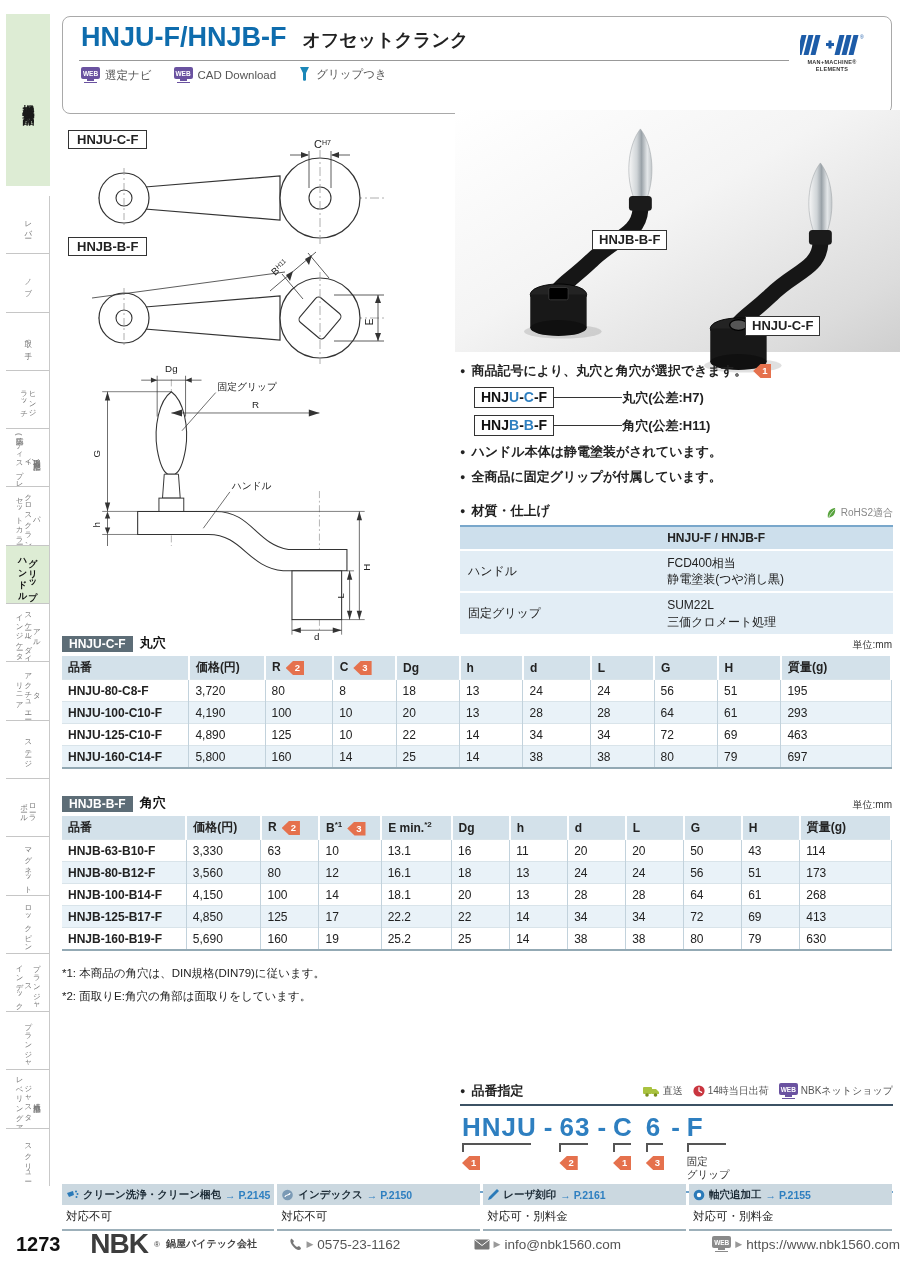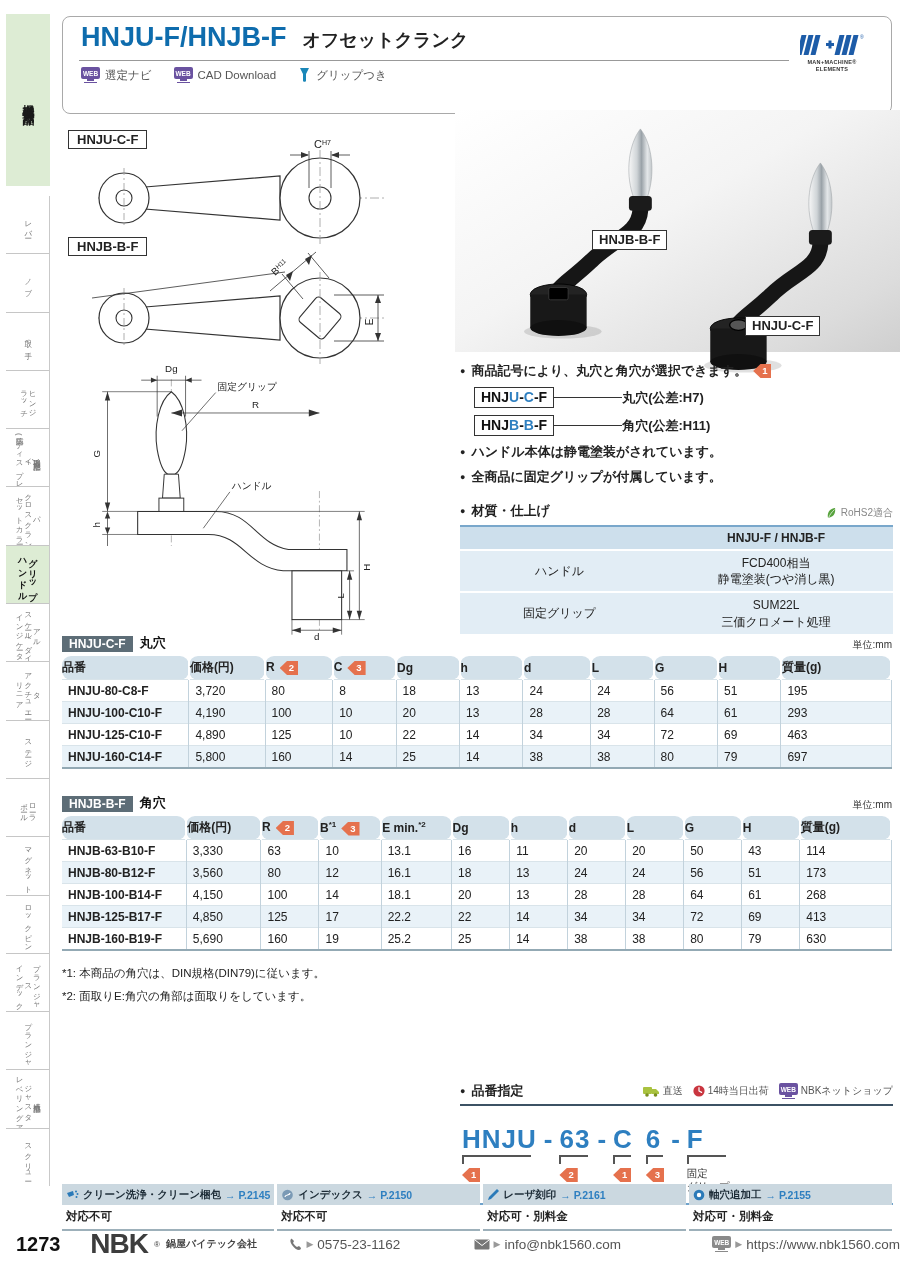--- a/index.html
+++ b/index.html
@@ -22,21 +22,21 @@
   .side-item.active { background:#ddecd4; }
   .side-item.active span { color:#111; font-weight:bold; font-size:9px; }
 
   
   .header-card { position:absolute; left:62px; top:16px; width:830px; height:98px;
     border:1px solid #a9a9a9; border-radius:8px; background:#fff; padding:0 16px; }
   .hc-row1 { font-size:12px; color:#888; padding:6px 0 4px 2px; border-bottom:1px solid #999; }
   .hc-row2 { display:flex; align-items:baseline; gap:16px; padding:5px 2px 4px 2px; border-bottom:1px solid #999; height:44px; }
   .hc-title { font-size:27px; font-weight:bold; color:#0e6cad; letter-spacing:0px; }
   .hc-title-jp { font-size:18px; font-weight:bold; color:#222; }
-  .hc-row3 { display:flex; align-items:flex-end; gap:22px; padding:6px 2px; }
+  .hc-row3 { display:flex; align-items:flex-start; gap:22px; padding:6px 2px; }
   .web-badge { display:flex; align-items:center; gap:5px; font-size:11.5px; color:#555; }
   .web-ic { display:inline-flex; flex-direction:column; align-items:center; }
   .web-ic .scr { width:19px; height:12px; background:#6a52a0; border-radius:2px; color:#fff;
     font-size:6.5px; font-weight:bold; display:flex; align-items:center; justify-content:center; }
   .web-ic .stand { width:7px; height:2px; background:#6a52a0; }
   .web-ic .base { width:13px; height:1.5px; background:#6a52a0; margin-top:0.5px; }
   .web-ic.gray .scr,.web-ic.gray .stand,.web-ic.gray .base { background:#8a8a8a; }
   .logo-box { position:absolute; right:16px; top:10px; width:86px; height:52px; background:#fff;
     display:flex; flex-direction:column; align-items:center; justify-content:center; }
   .logo-sub { font-size:5.5px; color:#333; font-weight:bold; letter-spacing:0.3px; line-height:1.25; text-align:center; }
@@ -61,63 +61,63 @@
   .code-box { border:1px solid #333; font-size:14px; font-weight:bold; padding:0 6px; line-height:19px; color:#111; }
   .code-box b { color:#2e7fc0; font-weight:bold; }
   .code-dash { width:68px; border-top:1px solid #333; margin:0 0px; }
   .code-desc { font-size:13px; font-weight:bold; color:#222; }
   .arrow-badge { display:inline-block; height:14px; line-height:14px; background:#e5714d; color:#fff;
     font-size:9.5px; font-weight:bold; padding:0 4px 0 9px;
     clip-path:polygon(0 50%,40% 0,100% 0,100% 100%,40% 100%); }
   .mat-head-row { display:flex; align-items:flex-end; justify-content:space-between; margin-top:16px; margin-bottom:5px; }
   .rohs { display:flex; align-items:center; gap:4px; font-size:10px; color:#888; }
   table.mat { width:100%; border-collapse:collapse; border-top:2px solid #79a7cb; border-bottom:2px solid #79a7cb; }
-  table.mat th, table.mat td { font-size:12px; text-align:center; padding:4px 8px; border-bottom:2px solid #fff; }
+  table.mat th, table.mat td { font-size:12px; text-align:left; padding:4px 8px; border-bottom:2px solid #fff; }
   table.mat .mh { background:#cddfec; font-weight:bold; }
   table.mat td { background:#e2edf5; white-space:pre-line; line-height:1.35; }
   table.mat td.lbl { width:46%; }
 
   
   .tbl-wrap { position:absolute; left:62px; width:830px; }
   .tbl-caption { display:flex; align-items:flex-end; gap:7px; margin-bottom:4px; }
   .tbl-tag { background:#5d6d77; color:#fff; font-size:12px; font-weight:bold; padding:1px 7px; }
   .tbl-sub { font-size:13px; font-weight:bold; color:#111; }
   .tbl-unit { margin-left:auto; font-size:10px; color:#333; }
   table.data { width:100%; border-collapse:collapse; table-layout:fixed; border-bottom:2px solid #93a9b4; }
   table.data th { background:#d3e1ea; font-size:12px; font-weight:bold; text-align:left;
-    padding:3px 0; border-right:2px solid #fff; white-space:nowrap;border-radius:9px; }
+    padding:3px 6px; border-right:2px solid #fff; white-space:nowrap; }
   table.data th sup { font-size:8px; }
   table.data th .arrow-badge { margin-left:5px; }
   table.data td { font-size:12px; padding:3.5px 6px; border-right:1px solid #c2d2dc; border-top:1px solid #d9e4ea; }
   table.data tr:nth-child(even) td { background:#e9f2f8; }
   table.data td:first-child { font-weight:bold; }
   .footnotes { position:absolute; left:62px; top:962px; font-size:11.5px; color:#222; line-height:2.0; }
 
   
   .part-spec { position:absolute; left:460px; top:1082px; width:433px; }
   .ps-head { display:flex; align-items:center; border-bottom:2px solid #3c5264; padding-bottom:4px; }
   .ps-title { display:flex; align-items:center; gap:6px; font-size:13px; font-weight:bold; }
   .ps-svcs { margin-left:auto; display:flex; align-items:center; gap:10px; font-size:10px; color:#555; }
   .ps-svc { display:flex; align-items:center; gap:3px; }
-  .ps-code { display:flex; align-items:flex-start; gap:7px; padding:20px 2px 10px 2px; border-bottom:2px solid #6fa3cc; }
+  .ps-code { display:flex; align-items:flex-start; gap:7px; padding:8px 2px 10px 2px; border-bottom:2px solid #6fa3cc; }
   .ps-seg { display:flex; flex-direction:column; }
   .ps-txt { font-size:26px; font-weight:bold; color:#2e7fc0; line-height:1; letter-spacing:1px; }
   .ps-sep { font-size:26px; font-weight:bold; color:#2e7fc0; line-height:1; }
   .ps-brk { height:9px; border-left:2px solid #555; border-top:2px solid #555; margin-top:3px; width:92%; }
   .ps-seg .arrow-badge { margin-top:4px; align-self:flex-start; }
   .ps-note { font-size:10.5px; color:#333; white-space:pre-line; line-height:1.25; margin-top:3px; }
 
   
   .svc-bar { position:absolute; left:62px; top:1184px; width:830px; display:grid;
     grid-template-columns:1fr 1fr 1fr 1fr; column-gap:3px; }
   .svc-col { border-bottom:2px solid #9db0ba; }
   .svc-head { background:#cbd8e0; height:21px; display:flex; align-items:center; gap:4px; padding:0 4px; }
   .svc-label { font-size:10.5px; font-weight:bold; color:#1c2b36; white-space:nowrap; }
   .svc-page { font-size:10.5px; font-weight:bold; color:#2e7fc0; white-space:nowrap; }
-  .svc-val { font-size:11.5px; font-weight:bold; color:#222; padding:4px 4px 5px 4px; background:#fff; }
+  .svc-val { font-size:11.5px; font-weight:normal; color:#222; padding:4px 4px 5px 4px; background:#fff; }
 
   
   .footer { position:absolute; left:0; bottom:14px; width:900px; display:flex; align-items:center;gap:11px; }
   .pg-num { font-size:20px; font-weight:bold; color:#111; margin-left:16px; width:64px; }
   .nbk-logo { display:flex; align-items:center; gap:6px; width:190px; }
   .nbk-txt { font-size:28px; font-weight:bold; letter-spacing:-1px; color:#3d3d3d; line-height:1; }
   .nbk-reg { font-size:8px; color:#3d3d3d; vertical-align:top; }
   .nbk-co { font-size:10px; color:#444; font-weight:bold; }
   .contact { display:flex; align-items:center; gap:4px; font-size:13.5px; color:#555; }
   .contact .ptr { font-size:9px; color:#999; }

